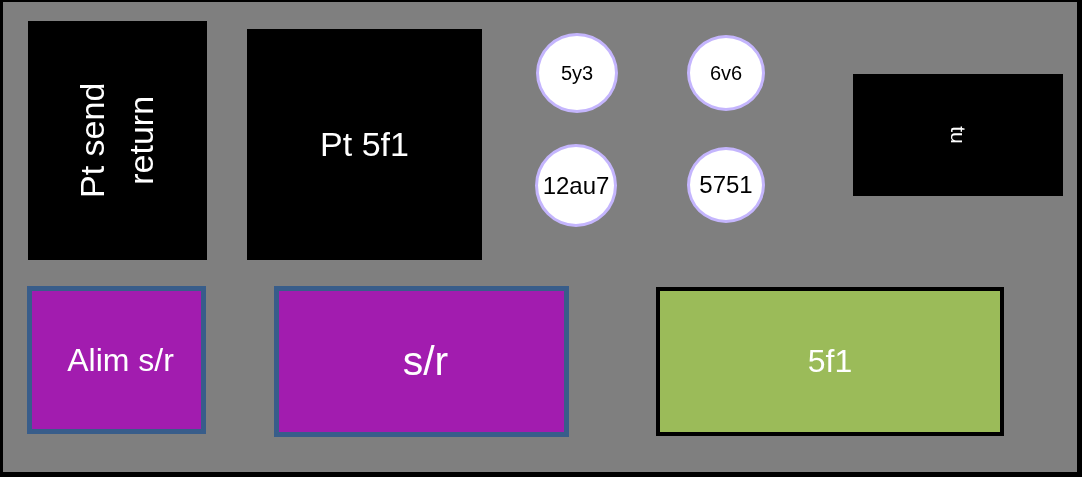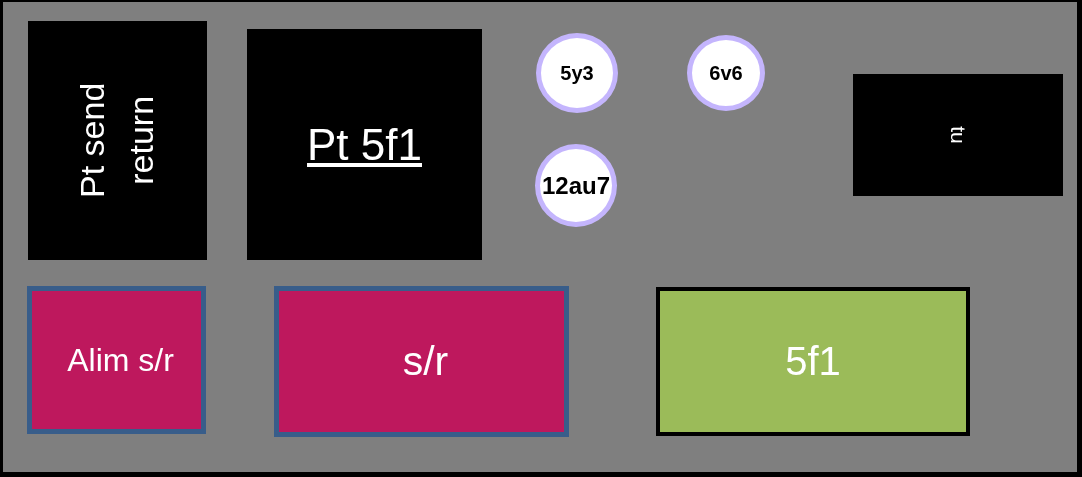--- a/index.html
+++ b/index.html
@@ -24,46 +24,45 @@
 
   .t-psr { left: 25px; top: 19px; width: 179px; height: 239px; }
   .t-psr .vlabel {
     transform: rotate(-90deg);
     font-size: 34px;
     line-height: 1.45;
     white-space: nowrap;
     text-align: center;
   }
 
-  .t-pt5f1 { left: 244px; top: 27px; width: 235px; height: 231px; font-size: 44px; text-decoration: underline; }
+  .t-pt5f1 { left: 244px; top: 27px; width: 235px; height: 231px; font-size: 34px; }
 
   .t-tu { left: 850px; top: 72px; width: 210px; height: 122px; }
   .t-tu .vlabel { transform: rotate(90deg); font-size: 21px; white-space: nowrap; }
 
   
   .tube {
     border-radius: 50%;
     background: #ffffff;
-    border: 5px solid #c4b5fd;
+    border: 3px solid #c4b5fd;
     color: #000000;
-    font-weight: bold;
   }
   .tube-5y3   { left: 533px; top: 31px;  width: 82px; height: 80px; font-size: 20px; }
   .tube-6v6   { left: 684px; top: 33px;  width: 78px; height: 76px; font-size: 20px; }
   .tube-12au7 { left: 532px; top: 142px; width: 82px; height: 83px; font-size: 24px; align-items: center; }
   .tube-5751  { left: 684px; top: 145px; width: 78px; height: 76px; font-size: 24px; }
 
   
   .board { color: #ffffff; }
-  .board-blue { background: #be185d; border: 5px solid #385d8a; padding-left: 8px; }
+  .board-blue { background: #a21caf; border: 5px solid #385d8a; padding-left: 8px; }
   .board-alim { left: 24px;  top: 284px; width: 179px; height: 148px; font-size: 32px; }
   .board-sr   { left: 271px; top: 284px; width: 295px; height: 151px; font-size: 41px; }
   .board-5f1  {
-    left: 653px; top: 285px; width: 314px; height: 149px;
-    background: #9bbb59; border: 4px solid #000000; font-size: 40px;
+    left: 653px; top: 285px; width: 348px; height: 149px;
+    background: #9bbb59; border: 4px solid #000000; font-size: 32px;
   }
 </style>
 </head>
 <body>
 
 <div class="canvas">
 
   <div class="abs transformer t-psr">
     <div class="vlabel"><span>Pt send</span><br><span>return</span></div>
   </div>
@@ -81,20 +80,23 @@
   </div>
 
   <div class="abs tube tube-6v6">
     <span>6v6</span>
   </div>
 
   <div class="abs tube tube-12au7">
     <span>12au7</span>
   </div>
 
+  <div class="abs tube tube-5751">
+    <span>5751</span>
+  </div>
 
   <div class="abs board board-blue board-alim">
     <span>Alim s/r</span>
   </div>
 
   <div class="abs board board-blue board-sr">
     <span>s/r</span>
   </div>
 
   <div class="abs board board-5f1">

